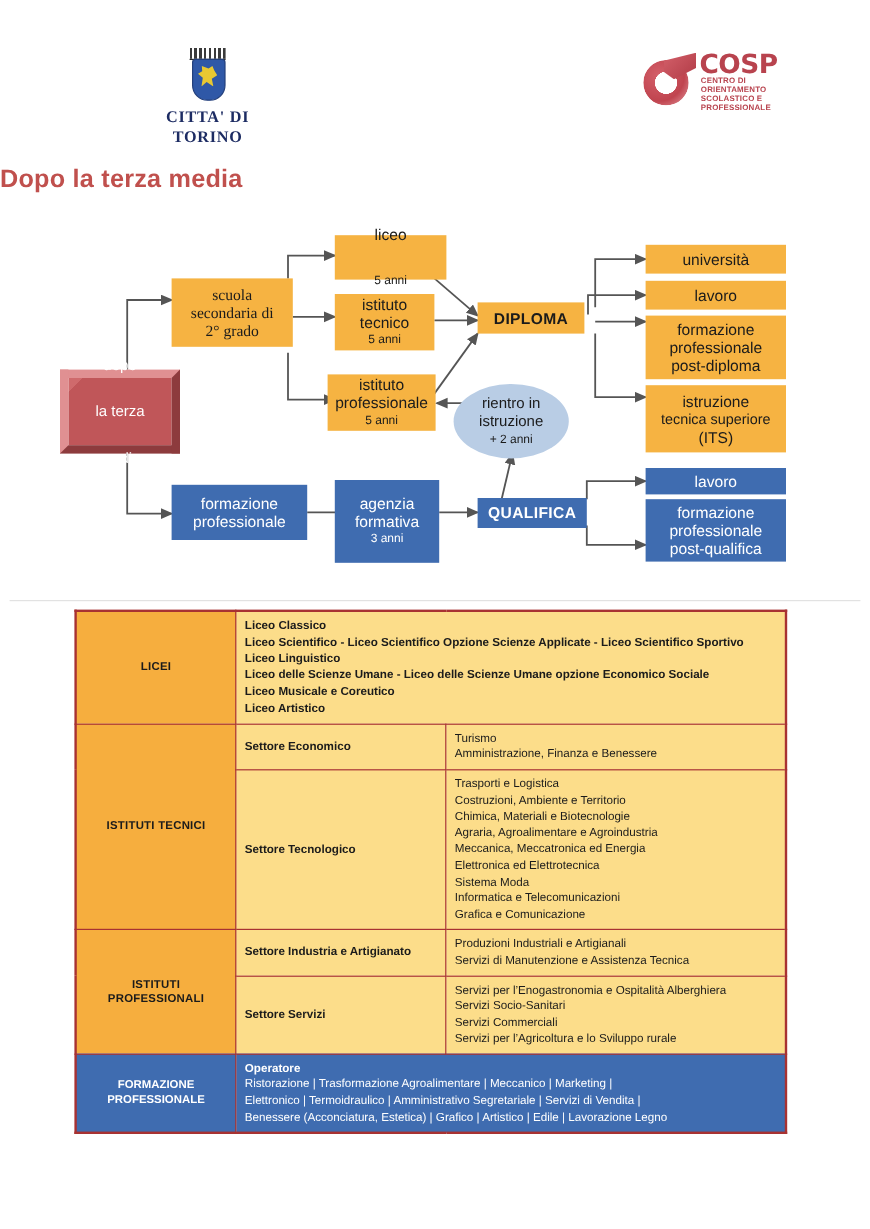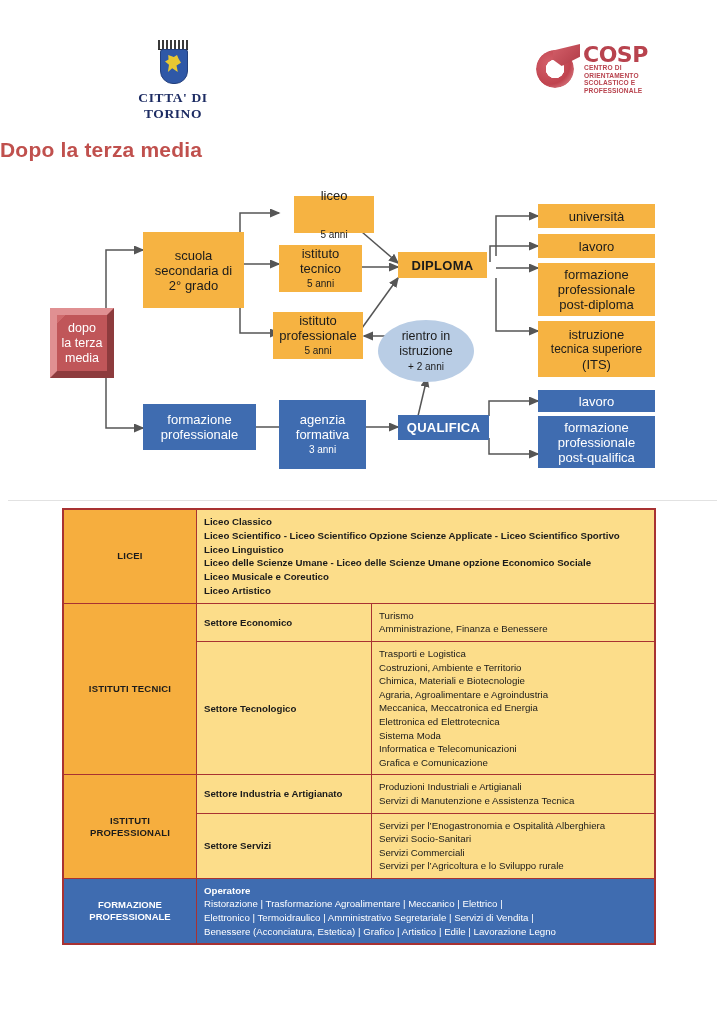--- a/index.html
+++ b/index.html
@@ -45,25 +45,25 @@
   #chart svg{position:absolute;left:0;top:0;}
   .node{position:absolute;box-sizing:border-box;display:flex;flex-direction:column;
         align-items:center;justify-content:center;text-align:center;line-height:15px;}
   .node .sub{font-size:10px;}
   .orange{background:#f6b342;color:#1b1b1b;font-size:13px;}
   .blue{background:#3f6cb0;color:#ffffff;font-size:13px;}
   .blue .sub{color:#ffffff;}
   .ellipse{background:#b9cde5;color:#1b1b1b;font-size:12.5px;border-radius:50%;}
   .bold-label{font-weight:bold;font-size:13px;letter-spacing:.3px;}
 
-  #n-start{left:50px;top:120px;width:64px;height:70px;
+  #n-start{left:50px;top:120px;width:100px;height:70px;
       background:linear-gradient(135deg,#cf6a6c 0 8%,#c05659 8%);
       border-top:7px solid #e09092;border-left:7px solid #e09092;
       border-right:7px solid #8d3b3d;border-bottom:7px solid #8d3b3d;
-      color:#ffffff;font-size:12.5px;line-height:15px;}
+      color:#ffffff;font-size:12.5px;line-height:15px;gap:24px;}
 
   
   #scanline{position:absolute;left:8px;top:500px;width:709px;height:1px;background:#e2e2e2;}
   #tbl{position:absolute;left:62px;top:508px;width:594px;border:2px solid #a83232;
        border-collapse:collapse;}
   #tbl td{border:1.5px solid #a83232;vertical-align:middle;padding:5px 7px;}
   .cat{background:#f6ae3e;text-align:center;font-weight:bold;font-size:9.5px;
        line-height:12px;letter-spacing:.2px;width:118px;}
   .cat-blue{background:#3f6cb0;color:#ffffff;text-align:center;font-weight:bold;
        font-size:9.5px;line-height:12px;width:118px;}
@@ -150,27 +150,27 @@
       <path d="M489,250 L489,266 L538,266"></path>
     </g>
   </svg>
 
   <div class="node" id="n-start">
     <span>dopo</span>
     <span>la terza</span>
     <span>media</span>
   </div>
 
-  <div class="node orange" style="left:143px;top:44px;width:101px;height:76px;">
+  <div class="node orange" style="left:143px;top:44px;width:101px;height:57px;font-family:Liberation Serif, serif;">
     <span>scuola</span>
     <span>secondaria di</span>
     <span>2° grado</span>
   </div>
 
-  <div class="node orange" style="left:294px;top:8px;width:80px;height:37px;gap:24px;">
+  <div class="node orange" style="left:279px;top:8px;width:93px;height:37px;gap:24px;">
     <span>liceo</span>
     <span class="sub">5 anni</span>
   </div>
 
   <div class="node orange" style="left:279px;top:57px;width:83px;height:47px;">
     <span>istituto</span>
     <span>tecnico</span>
     <span class="sub">5 anni</span>
   </div>
 
@@ -297,19 +297,19 @@
       </td>
     </tr>
 
     <tr>
       <td class="cat-blue">
         <div>FORMAZIONE</div>
         <div>PROFESSIONALE</div>
       </td>
       <td class="list-blue" colspan="2">
         <div style="font-weight:bold;">Operatore</div>
-        <div>Ristorazione | Trasformazione Agroalimentare | Meccanico | Elettrico |</div>
+        <div>Ristorazione | Trasformazione Agroalimentare | Meccanico | Marketing |</div>
         <div>Elettronico |  Termoidraulico | Amministrativo Segretariale | Servizi di Vendita |</div>
         <div>Benessere (Acconciatura, Estetica) | Grafico | Artistico | Edile | Lavorazione Legno</div>
       </td>
     </tr>
   </tbody>
 </table>
 
 </body></html>

